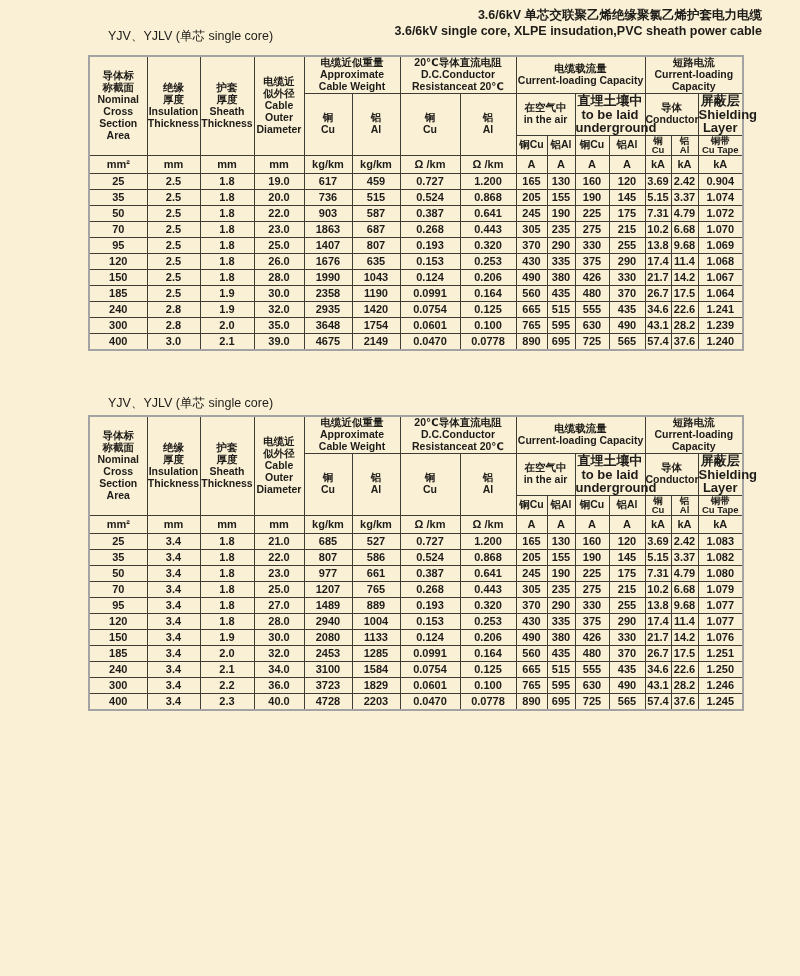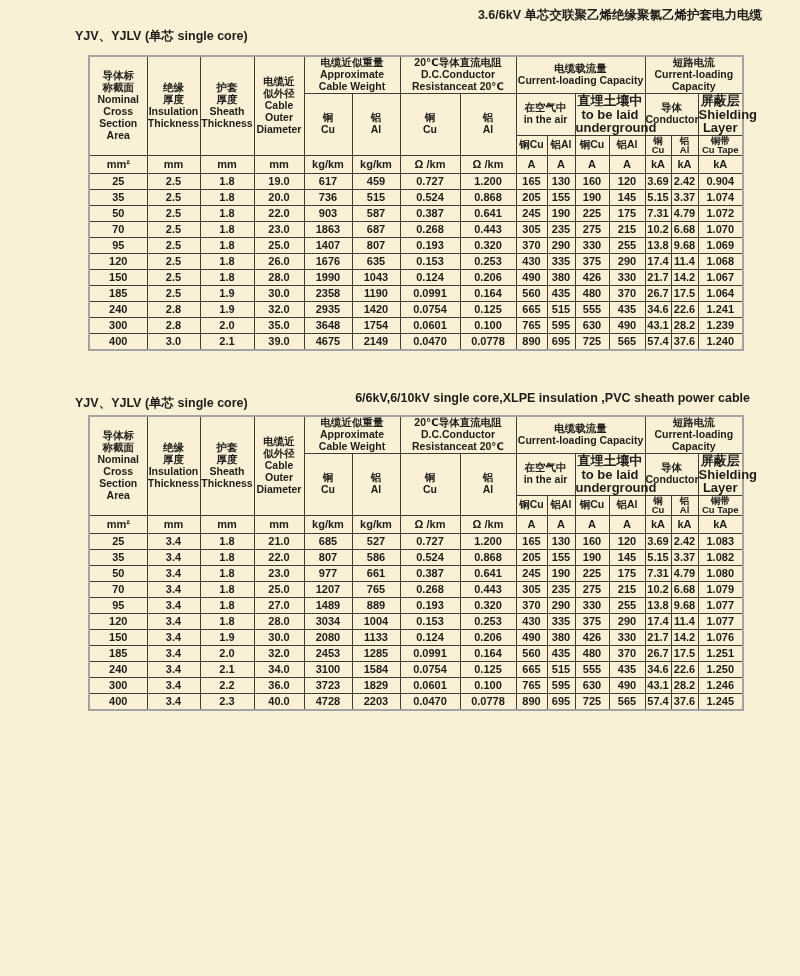--- a/index.html
+++ b/index.html
@@ -13,22 +13,22 @@
   }
   .sheet { position:absolute; inset:0; }
   .table-block { position:absolute; left:0; width:800px; }
   .title-cn, .title-en {
     position:absolute; right:50px;
     font-size:12.5px; font-weight:bold; white-space:nowrap;
   }
   .title-cn { top:7px; }
   .title-en { top:24px; }
   .model-label {
-    position:absolute; left:75px; top:28px;
-    font-size:12.5px; font-weight:bold; white-space:nowrap;
+    position:absolute; left:108px; top:28px;
+    font-size:12.5px; font-weight:normal; white-space:nowrap;
   }
   table.spec {
     position:absolute; left:88px;
     width:654px;
     border-collapse:collapse;
     table-layout:fixed;
     border:2px solid #a3a3a3;
     background:#faf0d6;
   }
   .b1 table.spec { top:55px; }
@@ -57,20 +57,21 @@
     height:15px; line-height:15px; white-space:nowrap;
   }
 </style>
 </head>
 <body>
 
 <div class="sheet">
 
   <div class="table-block b1" style="top:0; height:345px;padding-left:12px;">
     <div class="title-cn">3.6/6kV 单芯交联聚乙烯绝缘聚氯乙烯护套电力电缆</div>
+    <div class="title-en">3.6/6kV single core, XLPE insudation,PVC sheath power cable</div>
     <div class="model-label">YJV、YJLV (单芯 single core)</div>
 
     <table class="spec">
       <colgroup>
         <col style="width:58px">
           <col style="width:53px">
           <col style="width:54px">
           <col style="width:50px">
         <col style="width:48px">
           <col style="width:48px">
@@ -351,21 +352,20 @@
             <td>565</td>
             <td>57.4</td>
             <td>37.6</td>
             <td>1.240</td>
           </tr>
         </tbody>
     </table>
   </div>
 
   <div class="table-block b2" style="top:365px; height:345px;">
-    <div class="title-en">6/6kV,6/10kV single  core,XLPE insulation ,PVC sheath power cable</div>
     <div class="model-label">YJV、YJLV (单芯 single core)</div>
 
     <table class="spec">
       <colgroup>
         <col style="width:58px">
           <col style="width:53px">
           <col style="width:54px">
           <col style="width:50px">
         <col style="width:48px">
           <col style="width:48px">
@@ -544,21 +544,21 @@
             <td>255</td>
             <td>13.8</td>
             <td>9.68</td>
             <td>1.077</td>
           </tr>
           <tr>
             <td>120</td>
             <td>3.4</td>
             <td>1.8</td>
             <td>28.0</td>
-            <td>3034</td>
+            <td>2940</td>
             <td>1004</td>
             <td>0.153</td>
             <td>0.253</td>
             <td>430</td>
             <td>335</td>
             <td>375</td>
             <td>290</td>
             <td>17.4</td>
             <td>11.4</td>
             <td>1.077</td>

